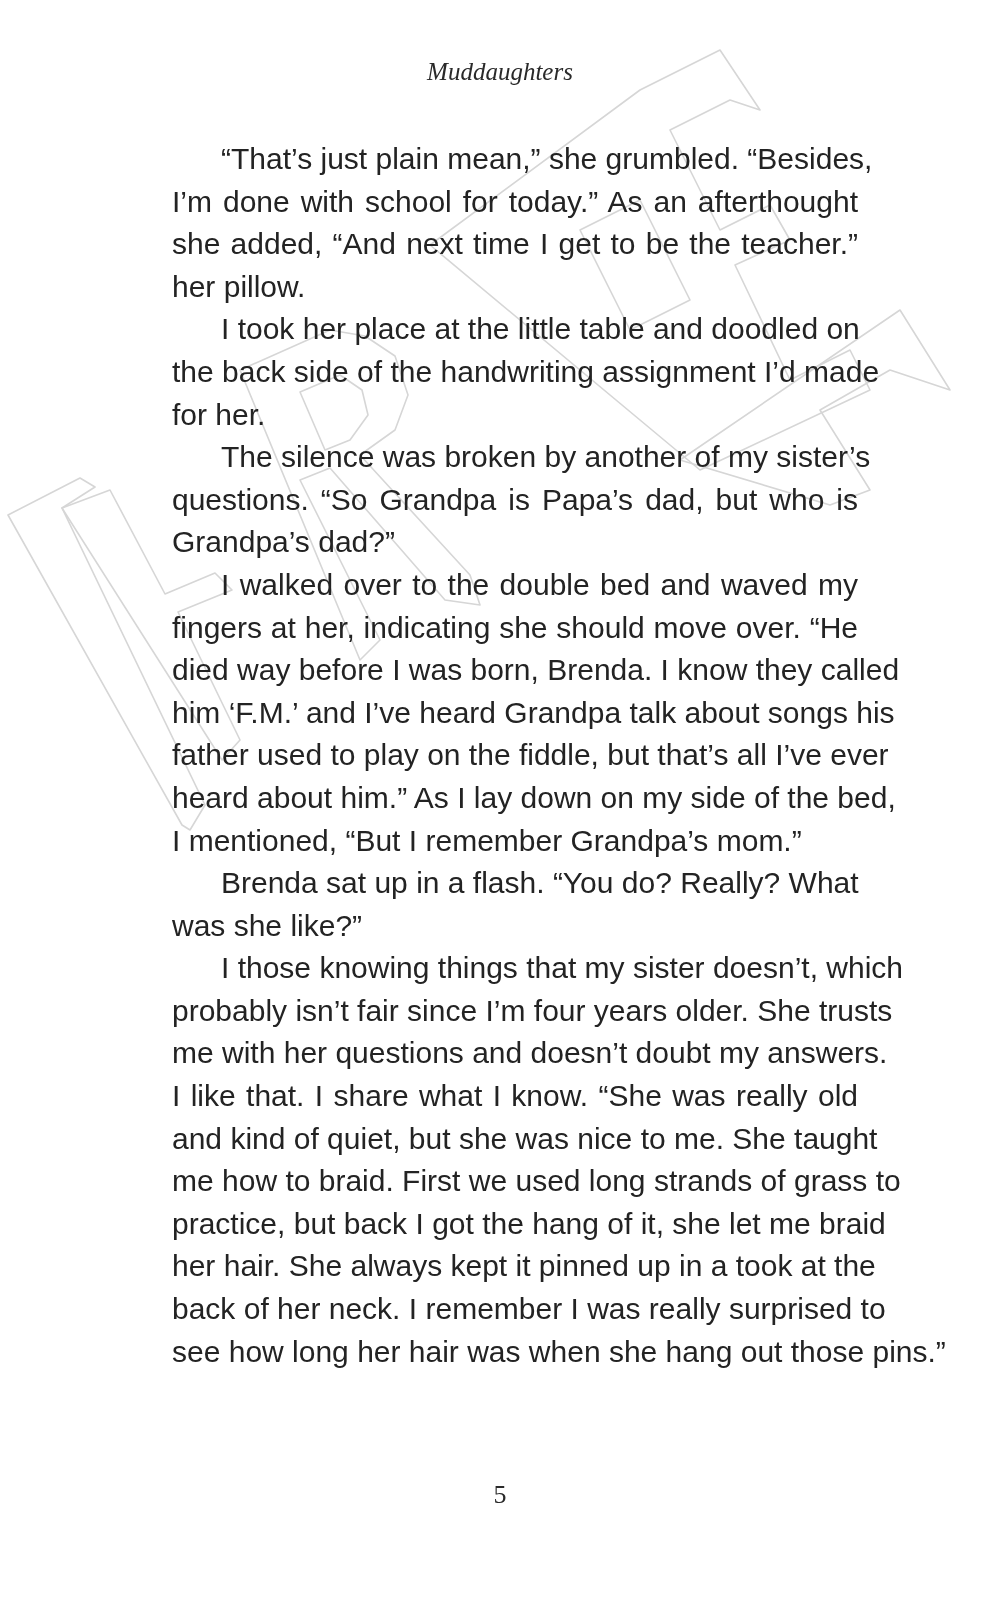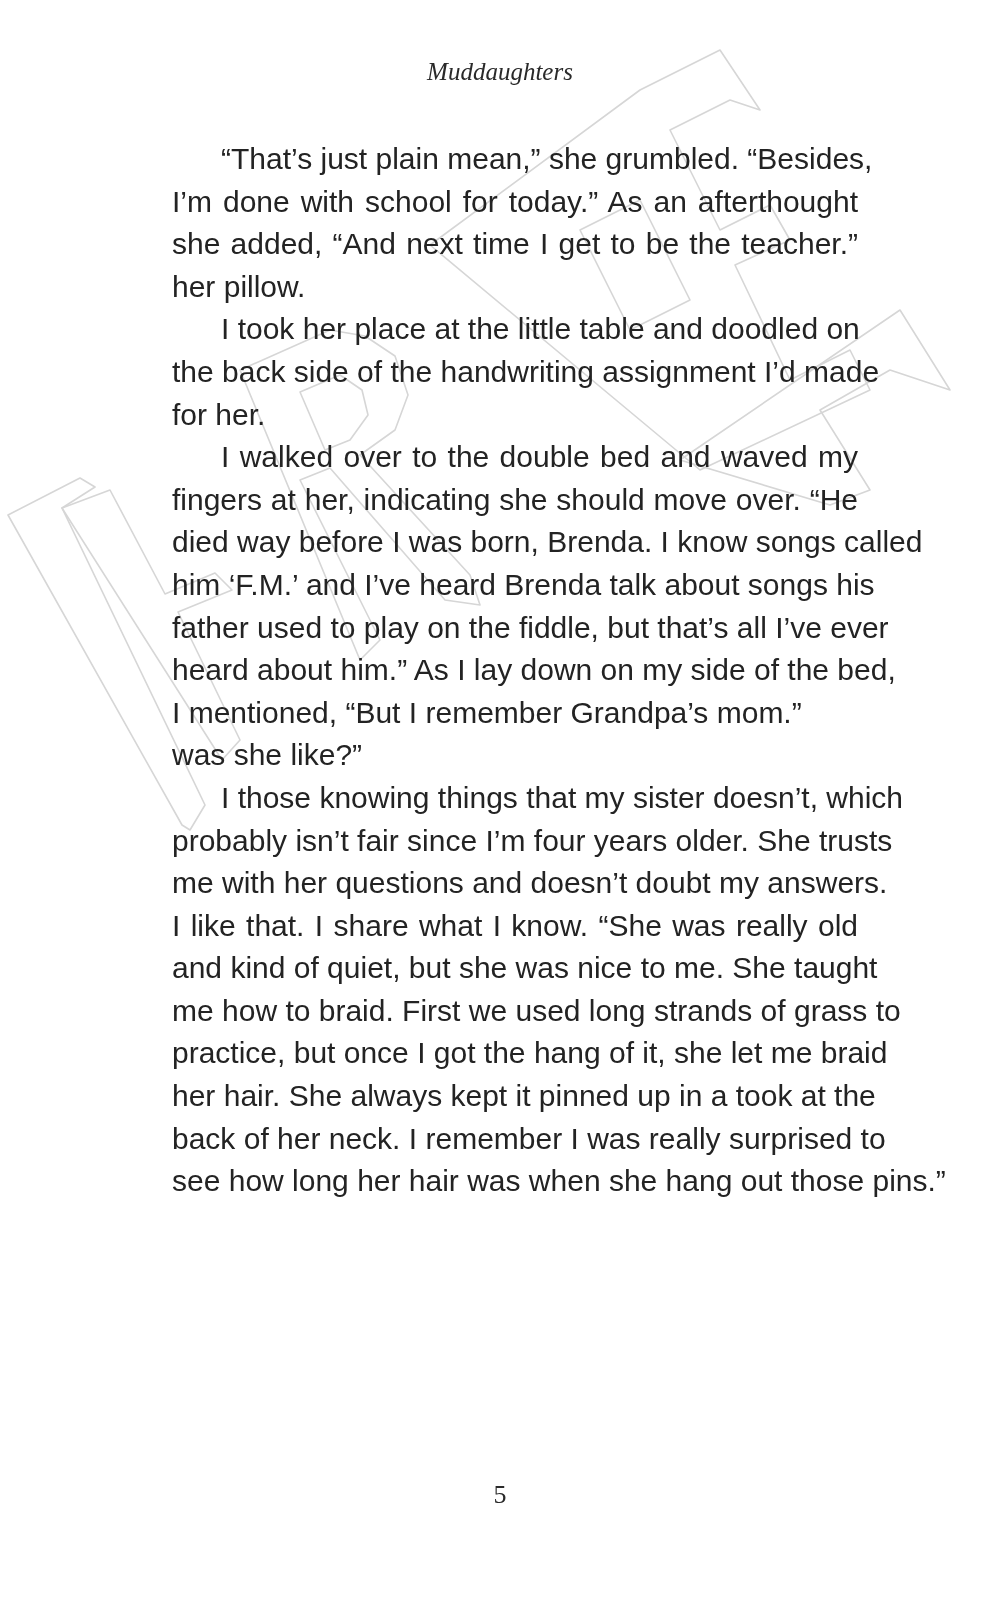--- a/index.html
+++ b/index.html
@@ -53,39 +53,45 @@
       <span class="line">I’m done with school for today.” As an afterthought</span>
       <span class="line">she added, “And next time I get to be the teacher.”</span>
       <span class="line last">her pillow.</span>
     </div>
     <div>
       <span class="line indent">I took her place at the little table and doodled on</span>
       <span class="line">the back side of the handwriting assignment I’d made</span>
       <span class="line last">for her.</span>
     </div>
     <div>
+      <span class="line indent">The silence was broken by another of my sister’s</span>
+      <span class="line">questions. “So Grandpa is Papa’s dad, but who is</span>
+      <span class="line last">Grandpa’s dad?”</span>
+    </div>
+    <div>
       <span class="line indent">I walked over to the double bed and waved my</span>
       <span class="line">fingers at her, indicating she should move over. “He</span>
-      <span class="line">died way before I was born, Brenda. I know songs called</span>
-      <span class="line">him ‘F.M.’ and I’ve heard Brenda talk about songs his</span>
+      <span class="line">died way before I was born, Brenda. I know they called</span>
+      <span class="line">him ‘F.M.’ and I’ve heard Grandpa talk about songs his</span>
       <span class="line">father used to play on the fiddle, but that’s all I’ve ever</span>
       <span class="line">heard about him.” As I lay down on my side of the bed,</span>
       <span class="line last">I mentioned, “But I remember Grandpa’s mom.”</span>
     </div>
     <div>
+      <span class="line indent">Brenda sat up in a flash. “You do? Really? What</span>
       <span class="line last">was she like?”</span>
     </div>
     <div>
       <span class="line indent">I those knowing things that my sister doesn’t, which</span>
       <span class="line">probably isn’t fair since I’m four years older. She trusts</span>
       <span class="line">me with her questions and doesn’t doubt my answers.</span>
       <span class="line">I like that. I share what I know. “She was really old</span>
       <span class="line">and kind of quiet, but she was nice to me. She taught</span>
       <span class="line">me how to braid. First we used long strands of grass to</span>
-      <span class="line">practice, but once I got the hang of it, she let me braid</span>
+      <span class="line">practice, but back I got the hang of it, she let me braid</span>
       <span class="line">her hair. She always kept it pinned up in a took at the</span>
       <span class="line">back of her neck. I remember I was really surprised to</span>
       <span class="line last">see how long her hair was when she hang out those pins.”</span>
     </div>
   </div>
 
   <div class="page-number">5</div>
 </div>
 
 </body></html>

